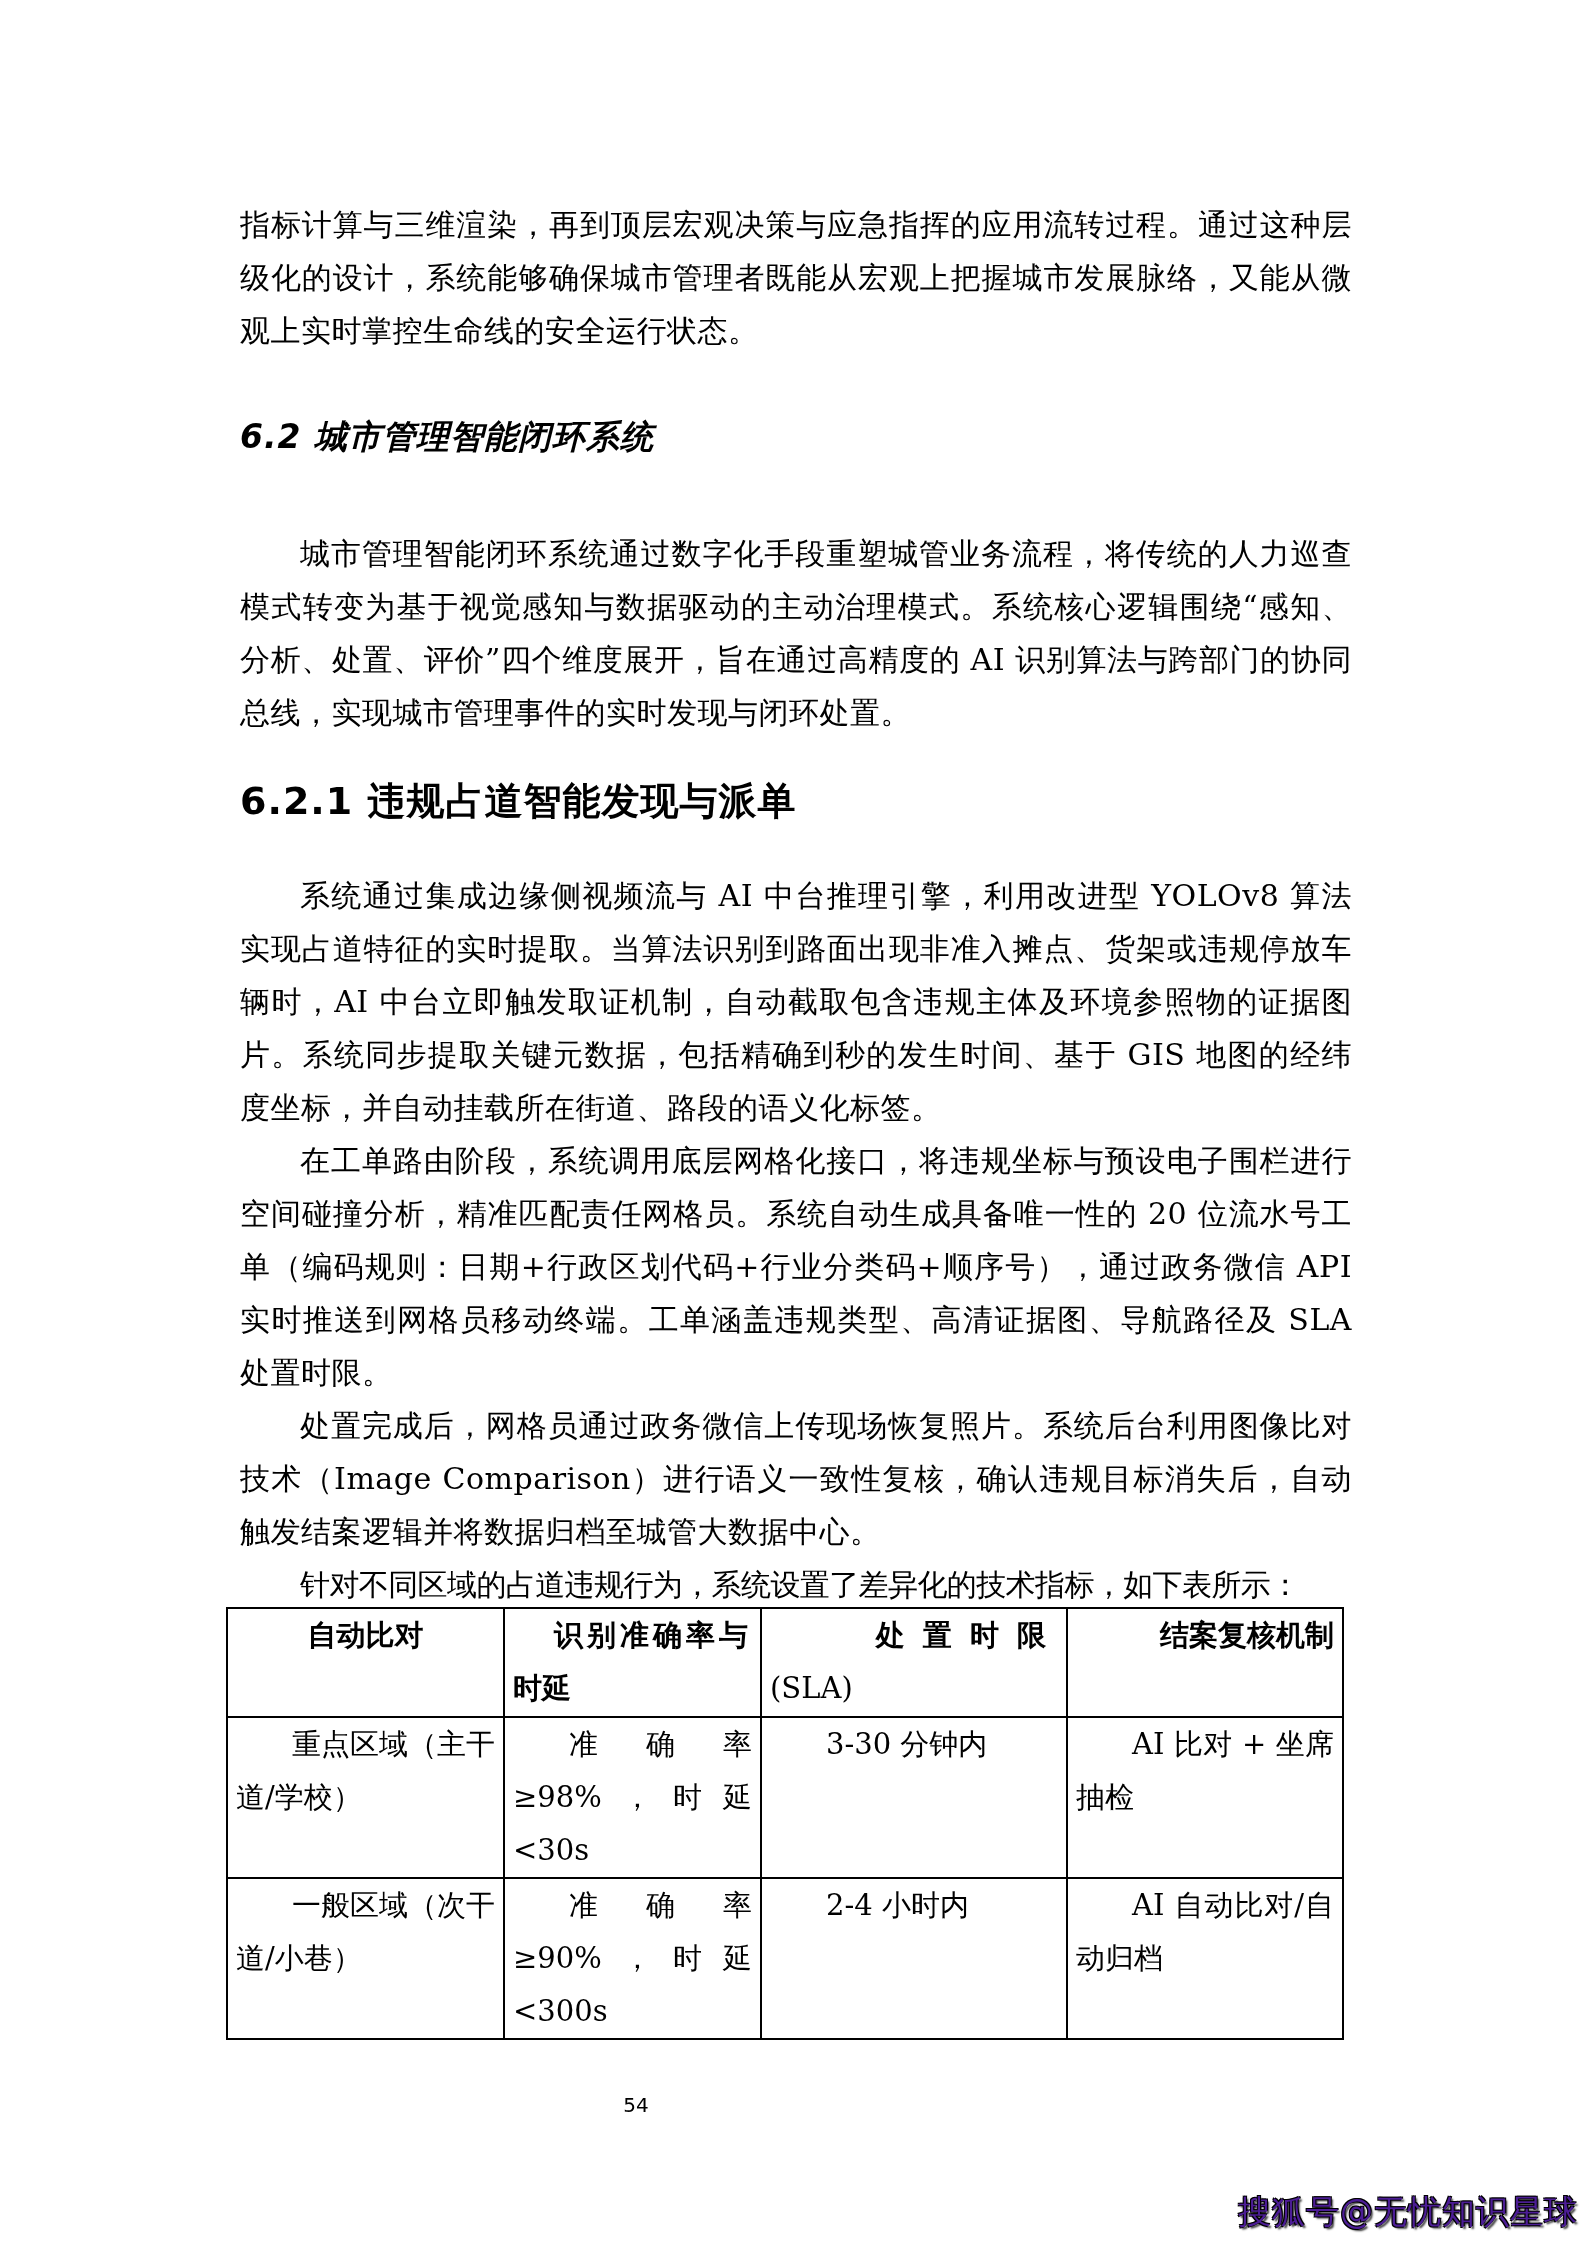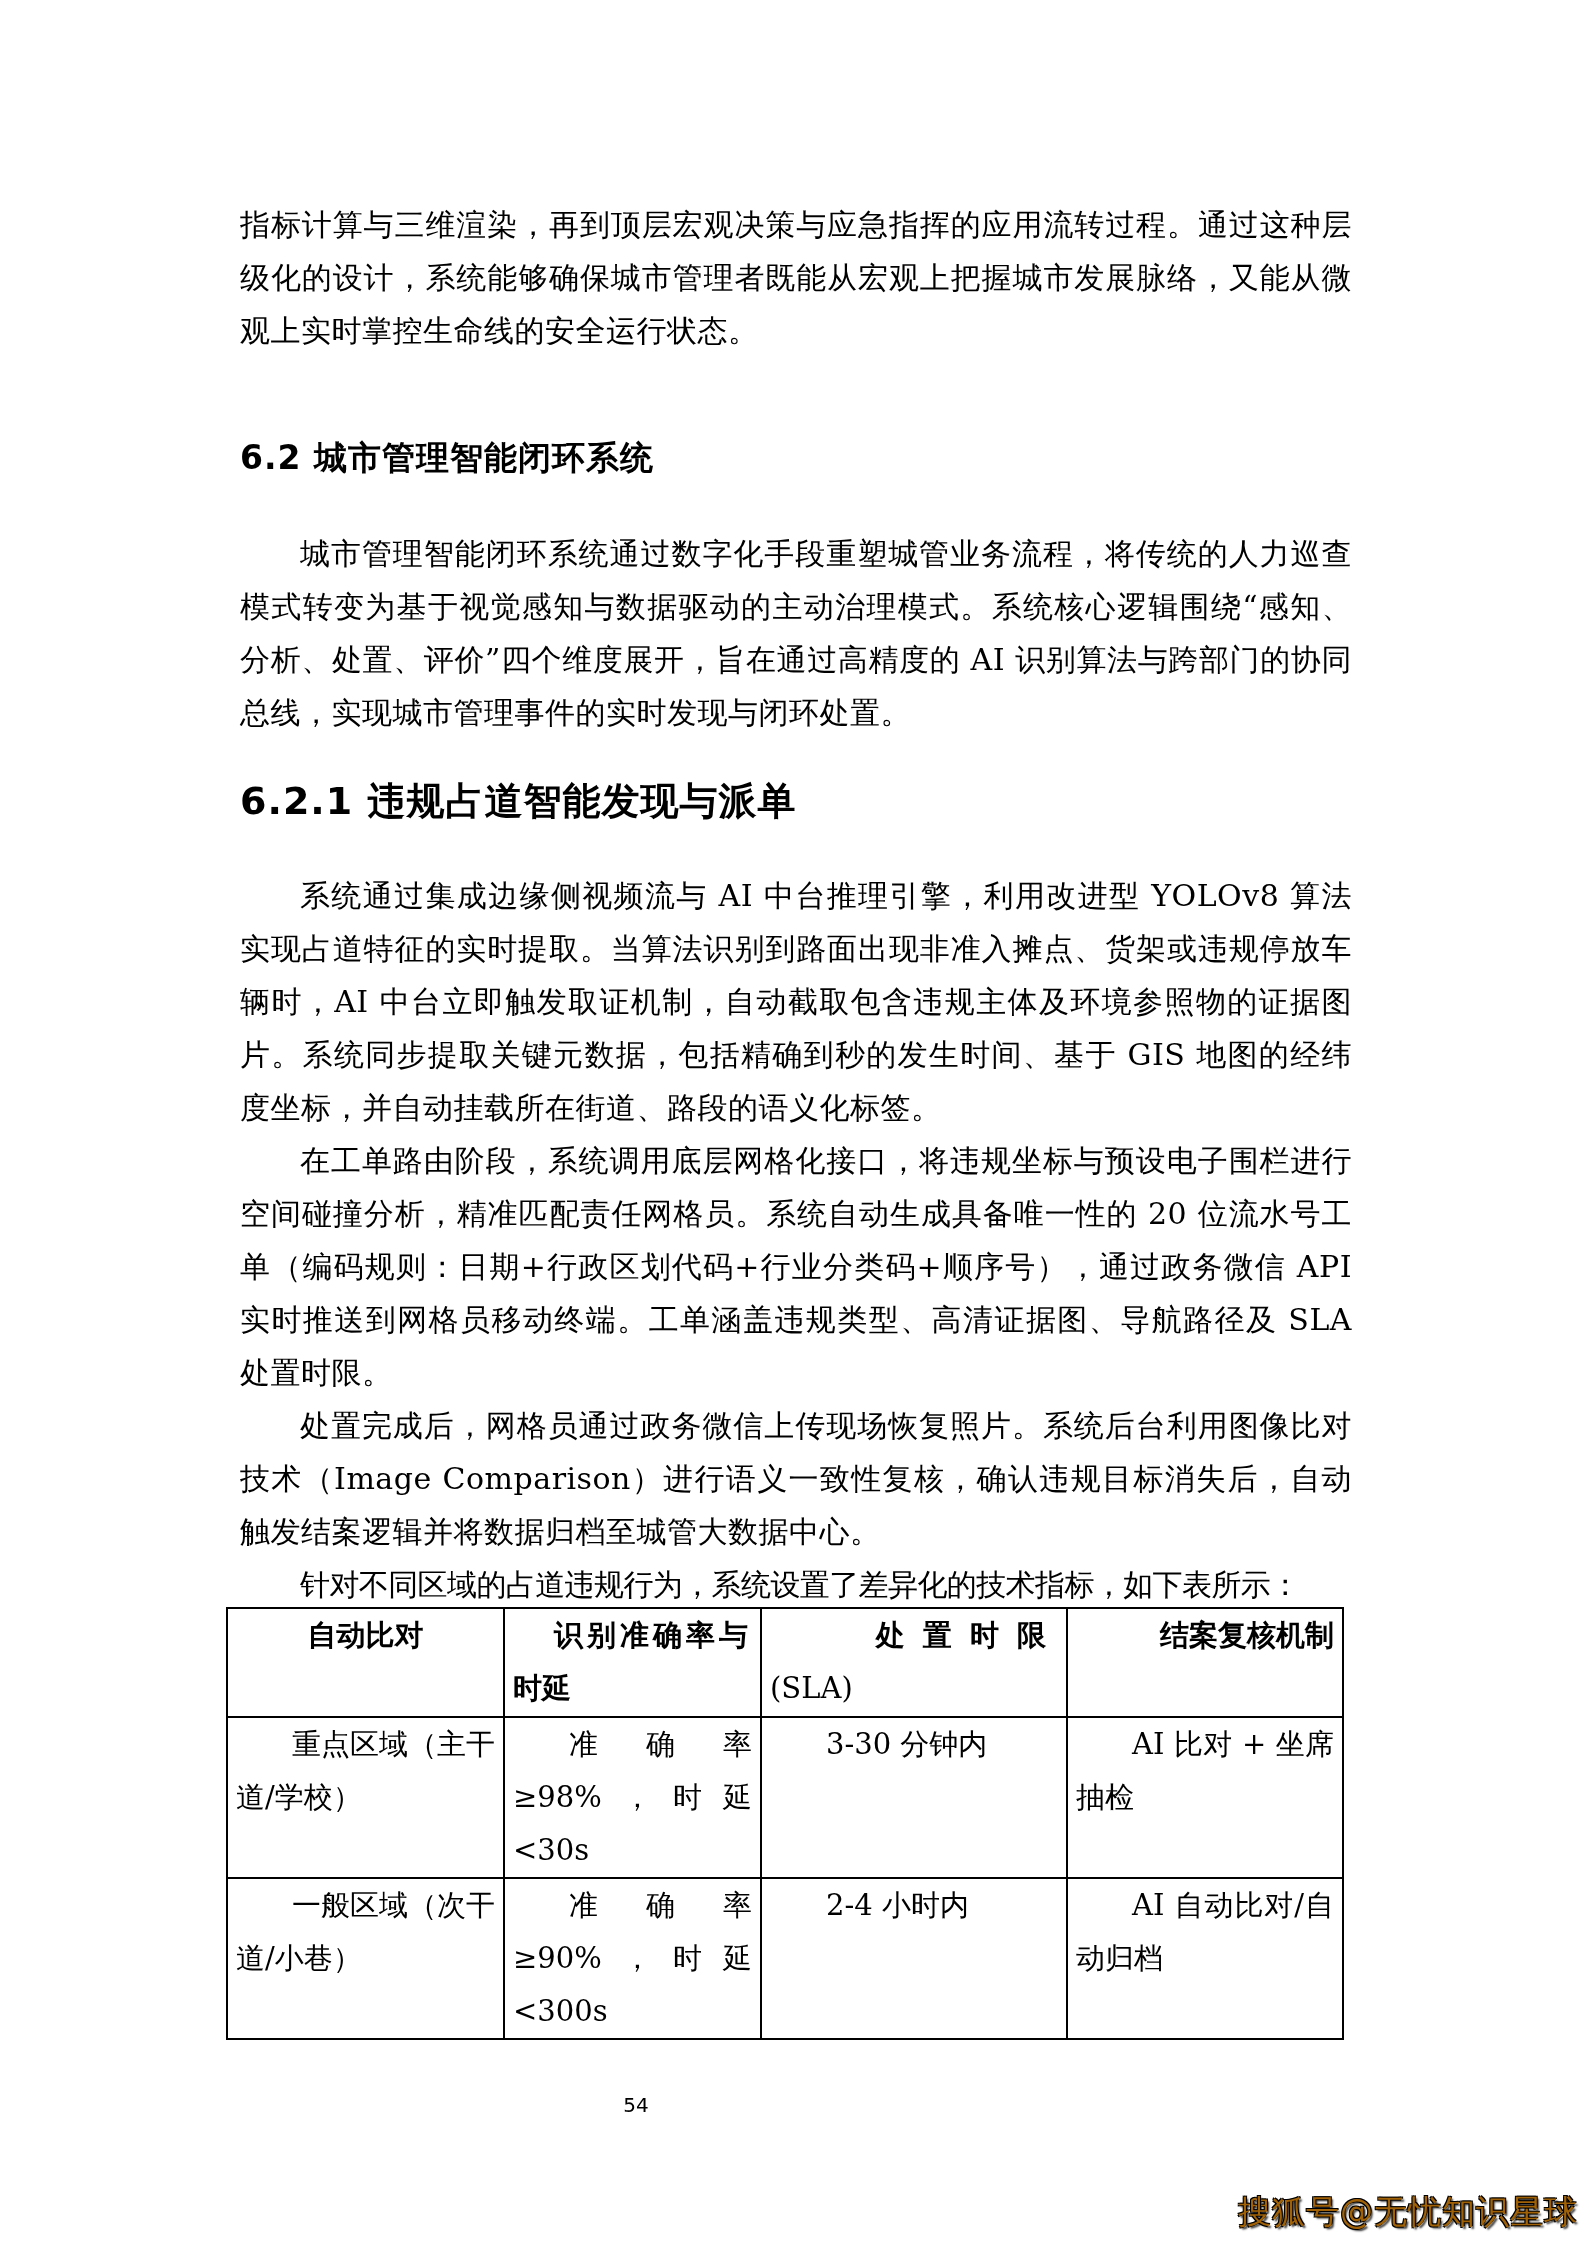--- a/index.html
+++ b/index.html
@@ -82,35 +82,35 @@
       text-align: center;
       font-family: "DejaVu Sans", "Liberation Sans", sans-serif;
       font-size: 20px;
     }
     .watermark {
       position: absolute;
       left: 1238px;
       top: 2190px;
       font-family: "DejaVu Sans", "Liberation Sans", sans-serif;
       font-size: 33px;
-      color: #a16207;
+      color: #4c1d95;
       letter-spacing: 1px;
       text-shadow: -1px -1px 0 #000, 1px -1px 0 #000, -1px 1px 0 #000, 2px 2px 2px #333;
     }
   </style>
 </head>
 <body>
 
 <div class="page">
 
   <div class="content" style="top:198px;">
     <p class="para">指标计算与三维渲染，再到顶层宏观决策与应急指挥的应用流转过程。通过这种层级化的设计，系统能够确保城市管理者既能从宏观上把握城市发展脉络，又能从微观上实时掌控生命线的安全运行状态。</p>
   </div>
 
-  <div class="content" style="top:438px;">
+  <div class="content" style="top:417px;font-style:italic;">
     <h2 class="h2">
       <span>6.2</span>
       <span>城市管理智能闭环系统</span>
     </h2>
   </div>
 
   <div class="content" style="top:527px;">
     <p class="para indent">城市管理智能闭环系统通过数字化手段重塑城管业务流程，将传统的人力巡查模式转变为基于视觉感知与数据驱动的主动治理模式。系统核心逻辑围绕“感知、分析、处置、评价”四个维度展开，旨在通过高精度的 AI 识别算法与跨部门的协同总线，实现城市管理事件的实时发现与闭环处置。</p>
   </div>
 

